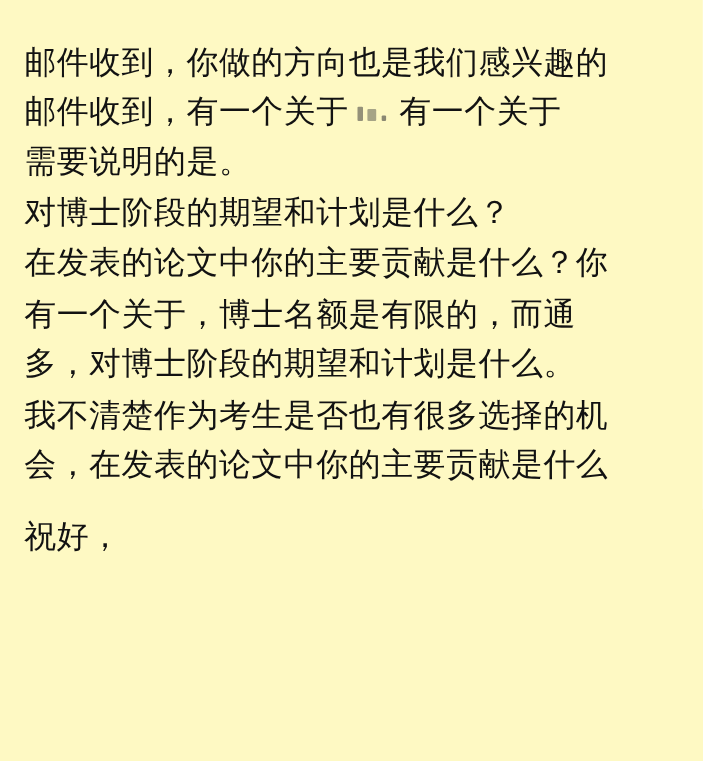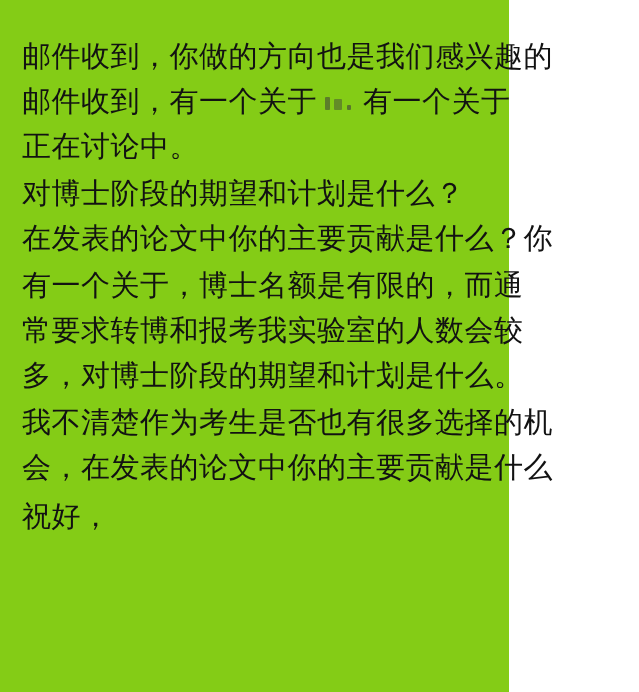--- a/index.html
+++ b/index.html
@@ -8,23 +8,23 @@
     background: #ffffff;
   }
   body {
     width: 639px;
     height: 692px;
     overflow: hidden;
     font-family: "DejaVu Sans", "Liberation Sans", sans-serif;
   }
   .page {
     position: relative;
-    width: 509px;
+    width: 639px;
     height: 692px;
-    background: #84cc16;
+    background: #fef9c3;
     box-sizing: border-box;
     padding: 34px 22px 0 22px;
   }
   .message-body {
     display: block;
   }
   .para {
     margin: 0 0 2px 0;
     padding: 0;
   }
@@ -71,43 +71,42 @@
     opacity: 0.45;
   }
   .redaction-mark .blur-c {
     left: 30px;
     top: 18px;
     width: 4px;
     height: 5px;
     opacity: 0.6;
   }
   .signoff {
-    margin-top: 4px;
+    margin-top: 20px;
   }
 </style>
 </head>
 <body>
 
 <div class="page">
   <div class="message-body">
 
     <div class="para">
       <span class="line">邮件收到，你做的方向也是我们感兴趣的</span>
       <span class="line redacted-line"><span>邮件收到，有一个关于</span><span class="redaction-mark"><span class="blur-a"></span><span class="blur-b"></span><span class="blur-c"></span></span><span>有一个关于</span></span>
-      <span class="line">正在讨论中。</span>
+      <span class="line">需要说明的是。</span>
     </div>
 
     <div class="para">
       <span class="line">对博士阶段的期望和计划是什么？</span>
       <span class="line">在发表的论文中你的主要贡献是什么？你</span>
     </div>
 
     <div class="para">
       <span class="line">有一个关于，博士名额是有限的，而通</span>
-      <span class="line">常要求转博和报考我实验室的人数会较</span>
       <span class="line">多，对博士阶段的期望和计划是什么。</span>
     </div>
 
     <div class="para">
       <span class="line">我不清楚作为考生是否也有很多选择的机</span>
       <span class="line">会，在发表的论文中你的主要贡献是什么</span>
     </div>
 
     <div class="para signoff">
       <span class="line">祝好，</span>

